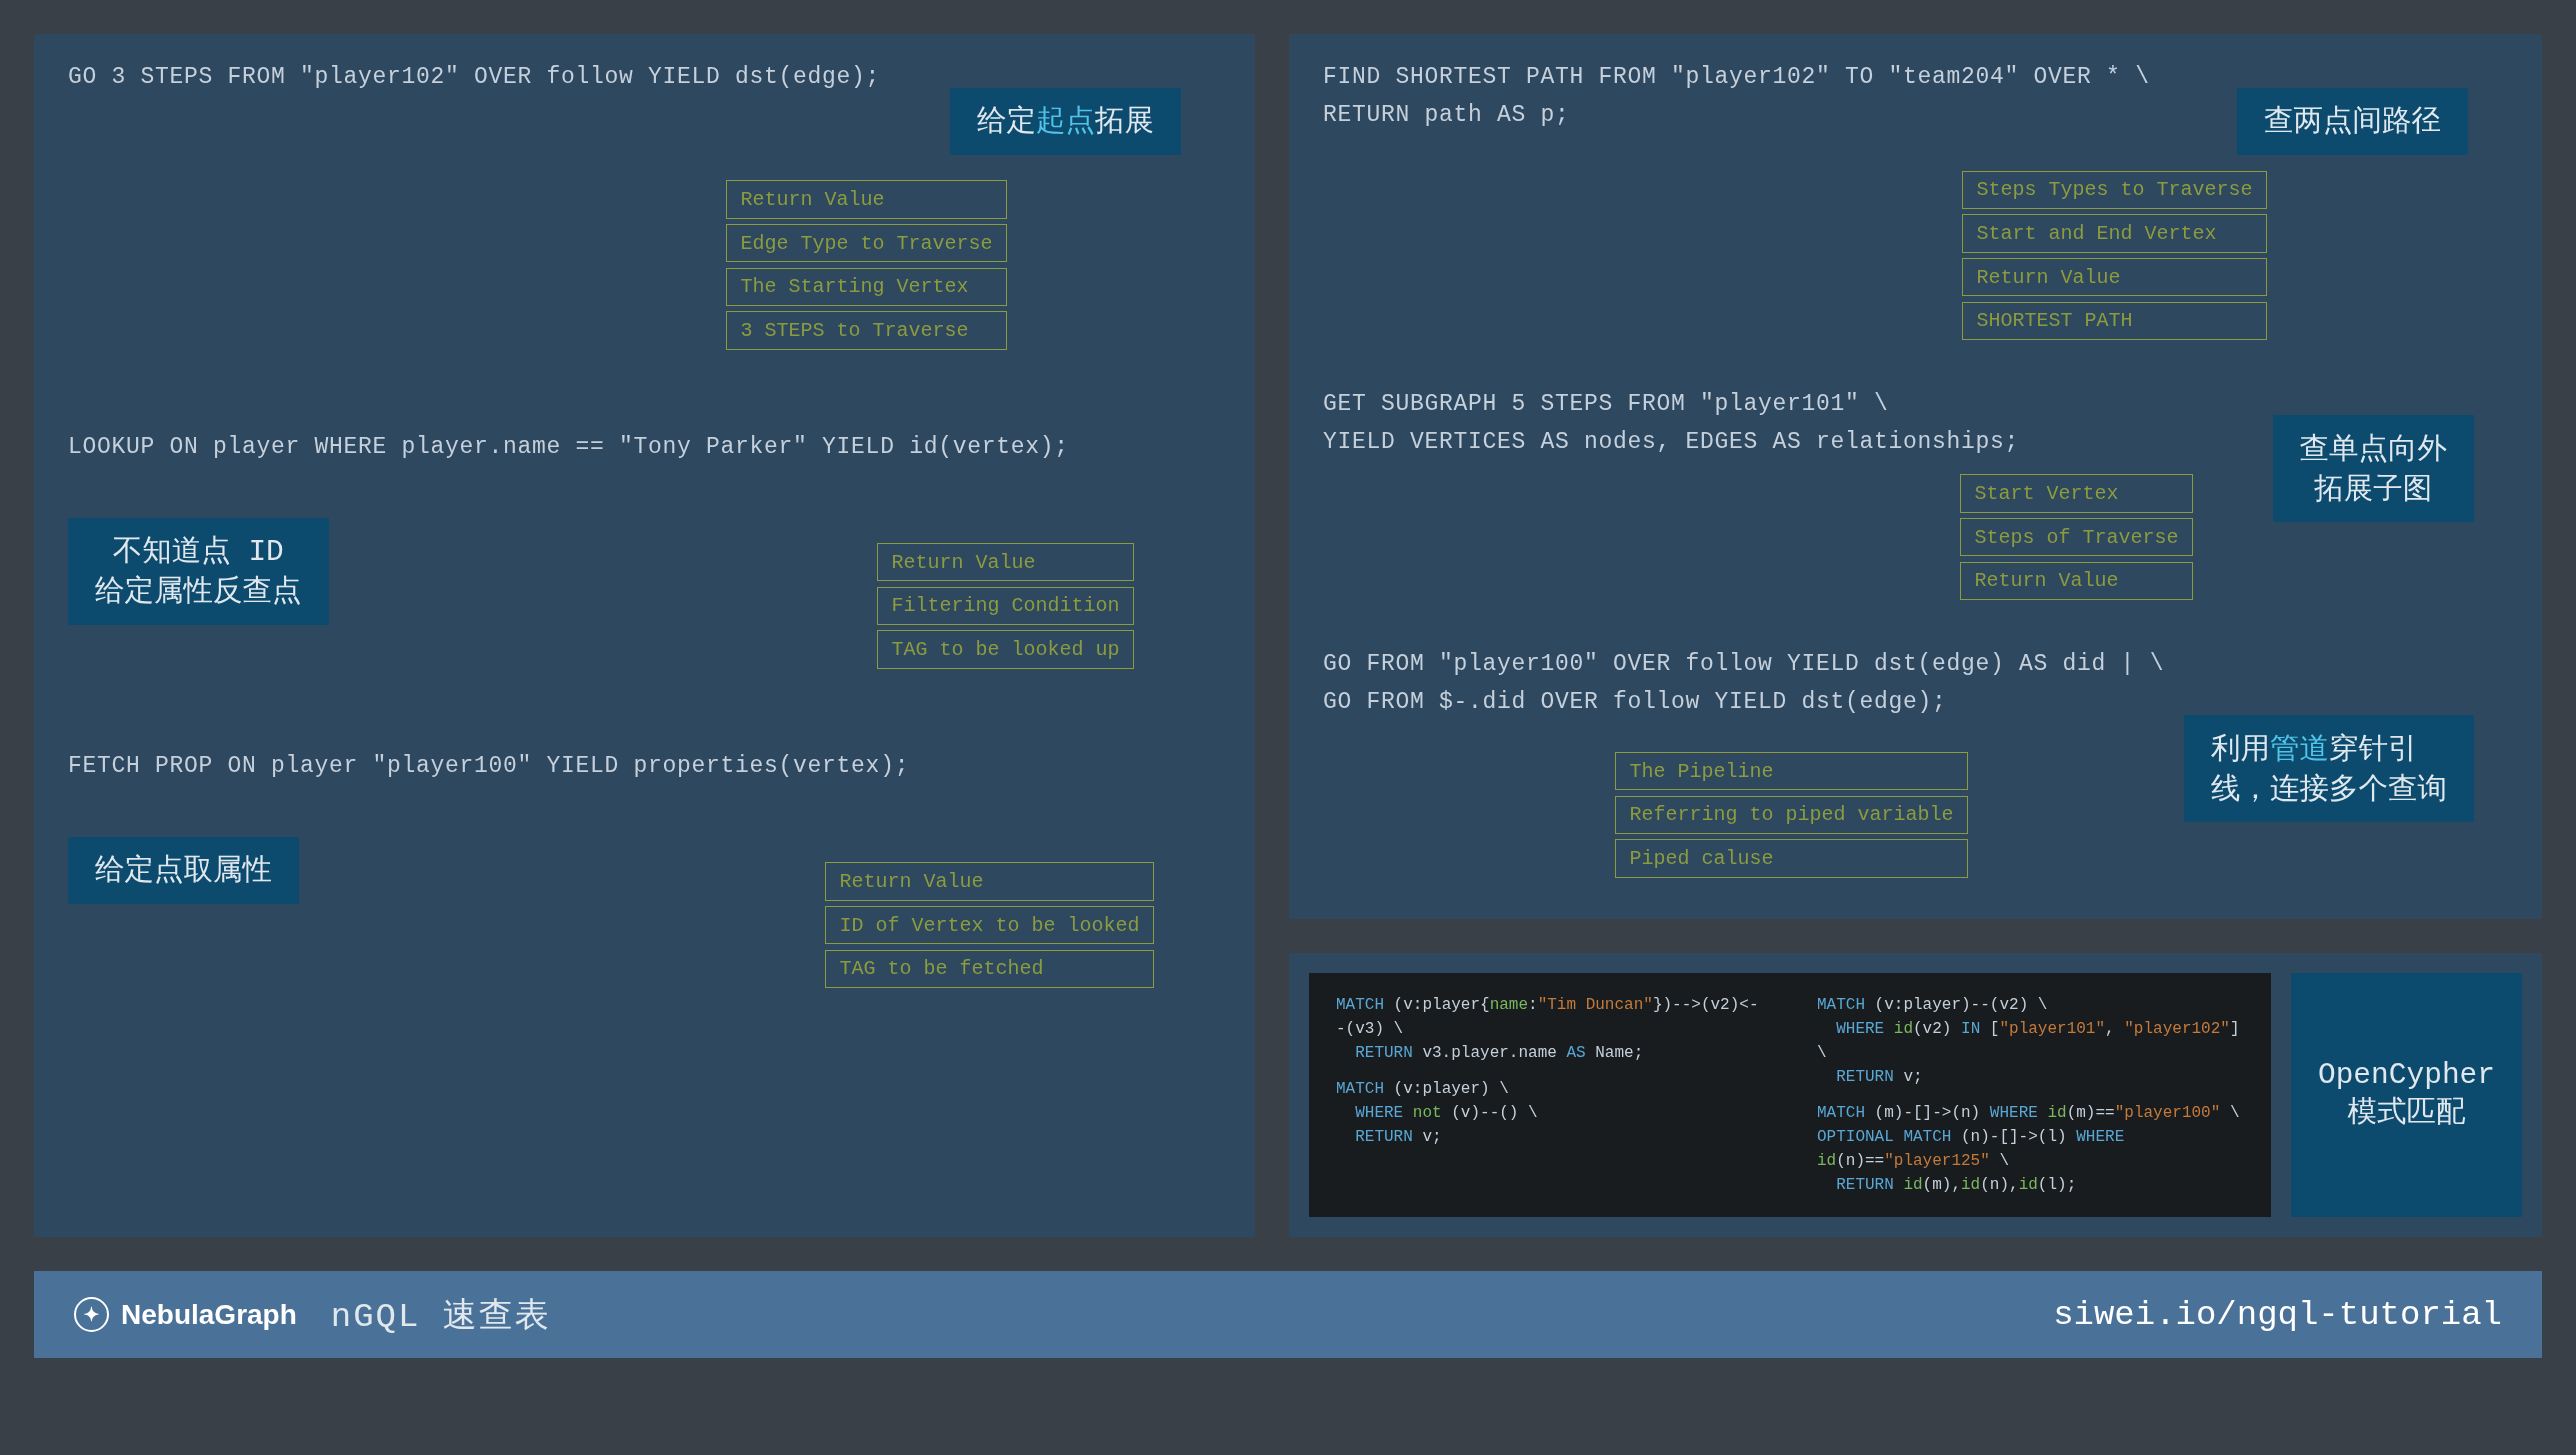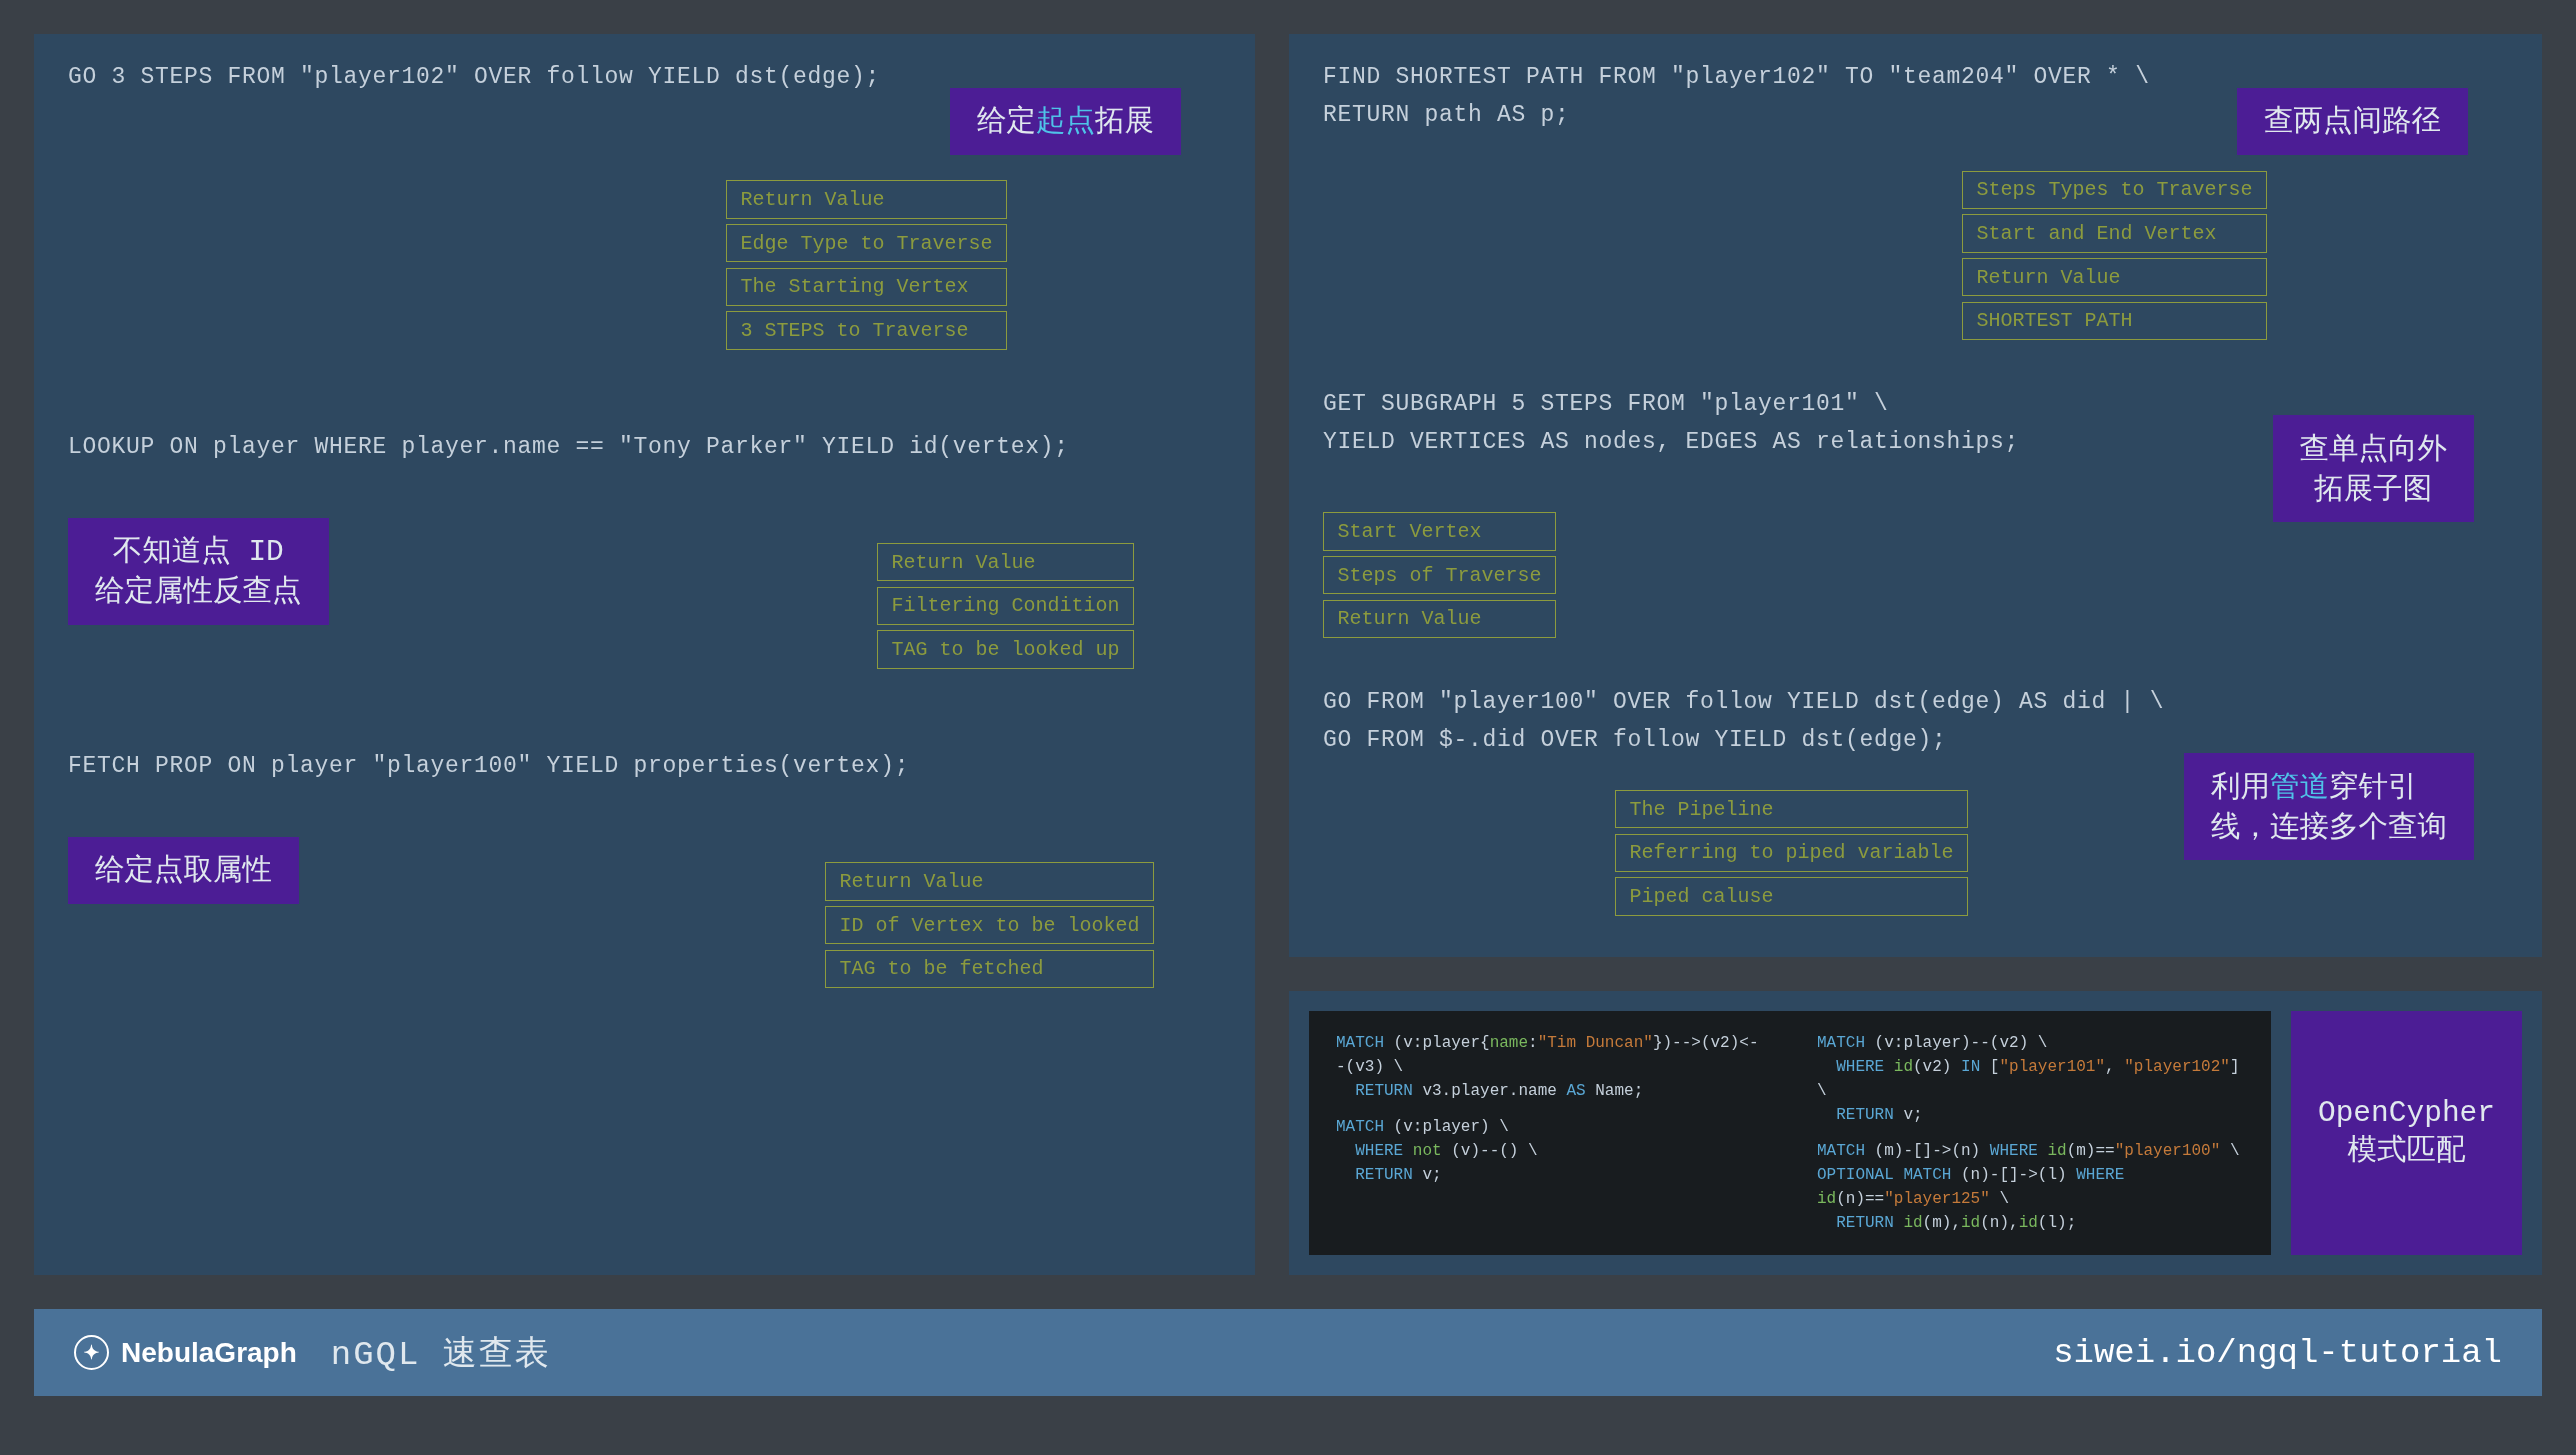--- a/index.html
+++ b/index.html
@@ -5,21 +5,21 @@
 *{margin:0;padding:0;box-sizing:border-box}
 body{background:#3a4047;font-family:'Courier New',monospace;color:#c5d0db;width:2576px;height:1456px;overflow:hidden;padding:34px 34px 0 34px}
 .row{display:flex;gap:34px}
 .panel{background:#2e4860;padding:27px 34px;flex:1;position:relative}
 .lp{width:1186px}.rp{width:1253px}
 
 .qblock{margin-bottom:47px;position:relative}
 .qline{font-size:23px;color:#c5d0db;letter-spacing:0.7px;line-height:1.4;margin-bottom:5.4px}
 .bstack{display:flex;flex-direction:column;gap:4px}
 .tag{border:1.3px solid #8c9b3e;color:#8c9b3e;padding:6.7px 13.4px;font-size:20px;display:inline-block;margin-bottom:1.3px}
-.badge{background:#4c1d95;color:#e0e8ee;font-size:29.5px;padding:13.4px 27px;display:inline-block;position:absolute}
+.badge{background:#0c4a6e;color:#e0e8ee;font-size:29.5px;padding:13.4px 27px;display:inline-block;position:absolute}
 .badge .hl{color:#4fc3e8}
 .badge.tl{top:27px;right:40px}
 
 .codebox{background:#181c1f;padding:20px 27px;font-size:16px;line-height:1.5;display:flex;gap:54px}
 .codecol{flex:1}
 .kw{color:#5aa7d4}.str{color:#c57a3a}.fn{color:#7ab85e}
 
 .footer{background:#4a7298;height:87px;margin-top:34px;display:flex;align-items:center;padding:0 40px;justify-content:space-between}
 .ft-l{display:flex;align-items:center;gap:34px}
 .logo{display:flex;align-items:center;gap:12px;color:#fff;font-size:28px;font-weight:bold;font-family:Arial,sans-serif}
@@ -94,21 +94,21 @@
         </div>
       </div>
 
       <div class="qblock" style="margin-top:27px">
         <div class="qline">GET SUBGRAPH 5 STEPS FROM "player101" \</div>
         <div class="qline">  YIELD VERTICES AS nodes, EDGES AS relationships;</div>
         <div class="badge" style="right:34px;top:27px;text-align:center">
           <div>查单点向外</div>
           <div>拓展子图</div>
         </div>
-        <div style="display:flex;justify-content:flex-start;margin-top:54px;margin-right:315px">
+        <div style="display:flex;justify-content:flex-end;margin-top:16px;margin-right:315px">
           <div class="bstack">
             <span class="tag">Start Vertex</span>
             <span class="tag">Steps of Traverse</span>
             <span class="tag">Return Value</span>
           </div>
         </div>
       </div>
 
       <div class="qblock" style="margin-top:27px;margin-bottom:13.4px">
         <div class="qline">GO FROM "player100" OVER follow YIELD dst(edge) AS did  | \</div>

